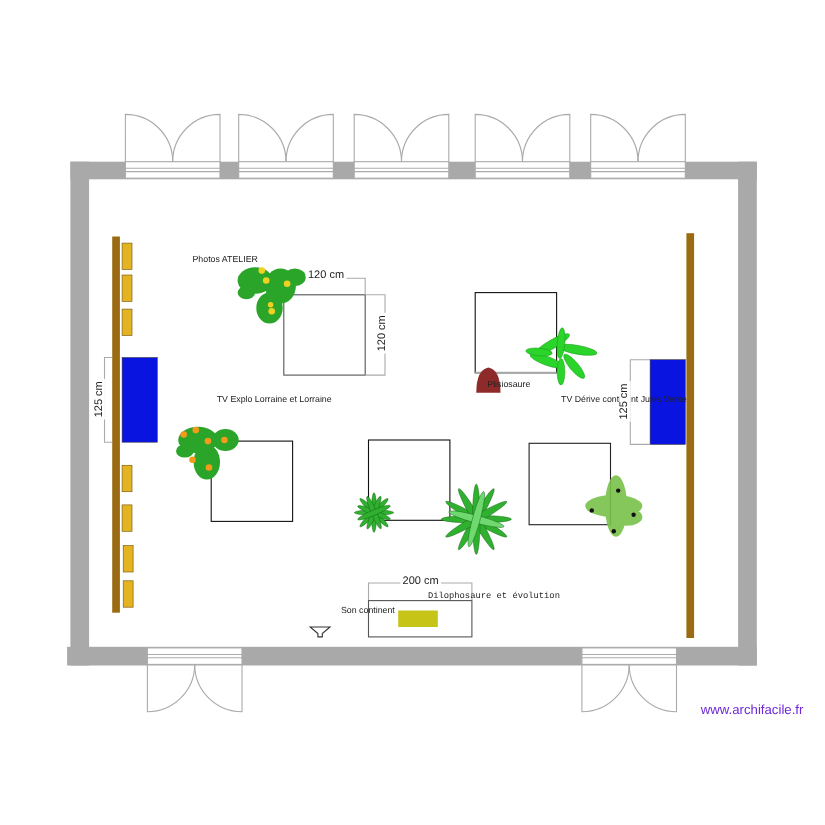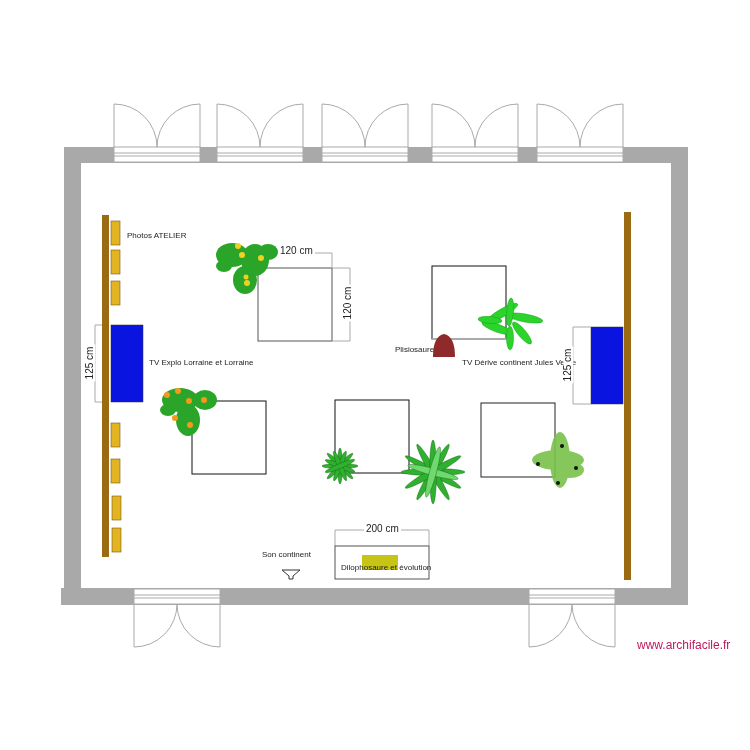--- a/index.html
+++ b/index.html
@@ -1,21 +1,21 @@
 <!DOCTYPE html>
 <html><head>
 <meta charset="utf-8">
 <style>
   html, body { margin:0; padding:0; background:#ffffff; }
   body { width:750px; height:750px; position:relative; overflow:hidden; font-family:"Liberation Sans", sans-serif; }
   #plan { position:absolute; left:0; top:0; width:750px; height:750px; }
-  .lbl { position:absolute; font-family:"Liberation Sans", sans-serif; font-size:8px; color:#222; white-space:nowrap; line-height:1; }
+  .lbl { position:absolute; font-family:"Liberation Sans", sans-serif; font-size:8px; color:#222; white-space:nowrap; line-height:1;margin-left:48px; }
   .dim { position:absolute; font-family:"Liberation Sans", sans-serif; font-size:10px; color:#222; white-space:nowrap; line-height:1; background:#fff; padding:0 2px; }
   .dimv { position:absolute; font-family:"Liberation Sans", sans-serif; font-size:10px; color:#222; white-space:nowrap; line-height:1; transform:rotate(-90deg); transform-origin:center center; background:#fff; padding:0 2px; }
-  .brand { position:absolute; font-family:"Liberation Sans", sans-serif; font-size:12px; color:#be185d; white-space:nowrap;text-align:center; }
+  .brand { position:absolute; font-family:"Liberation Sans", sans-serif; font-size:12px; color:#6d28d9; white-space:nowrap;text-align:center; }
 </style>
 </head>
 <body>
 
 <svg id="plan" viewBox="0 0 750 750" xmlns="http://www.w3.org/2000/svg">
 
   <g fill="#a9a9a9">
     <rect x="64" y="147" width="624" height="16"></rect>
     <rect x="64" y="147" width="17" height="458"></rect>
     <rect x="671" y="147" width="17" height="458"></rect>
@@ -206,21 +206,21 @@
   </g>
 
   <path d="M282 570 H300 L293 576 V579 H289 V576 Z" fill="#fff" stroke="#333" stroke-width="1"></path>
 </svg>
 
 <div class="lbl" style="left:127px;top:232px;">Photos ATELIER</div>
 <div class="lbl" style="left:149px;top:359px;">TV Explo Lorraine et Lorraine</div>
 <div class="lbl" style="left:462px;top:359px;">TV Dérive continent Jules Verne</div>
 <div class="lbl" style="left:395px;top:346px;">Plisiosaure</div>
 <div class="lbl" style="left:262px;top:551px;">Son continent</div>
-<div class="lbl" style="left:341px;top:564px;">Dilophosaure et évolution</div>
+<div class="lbl" style="left:341px;top:539px;font-family:Liberation Mono, monospace;">Dilophosaure et évolution</div>
 
 <div class="dim" style="left:278px;top:246px;">120 cm</div>
 <div class="dimv" style="left:330px;top:298px;">120 cm</div>
 <div class="dimv" style="left:72px;top:358px;">125 cm</div>
 <div class="dimv" style="left:550px;top:360px;">125 cm</div>
 <div class="dim" style="left:364px;top:524px;">200 cm</div>
 
 <div class="brand" style="left:637px;top:638px;">www.archifacile.fr</div>
 
 </body></html>

